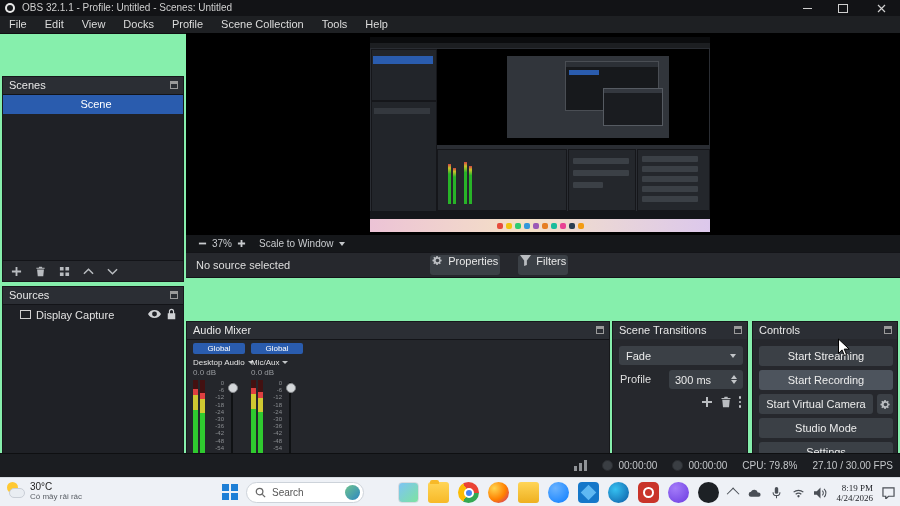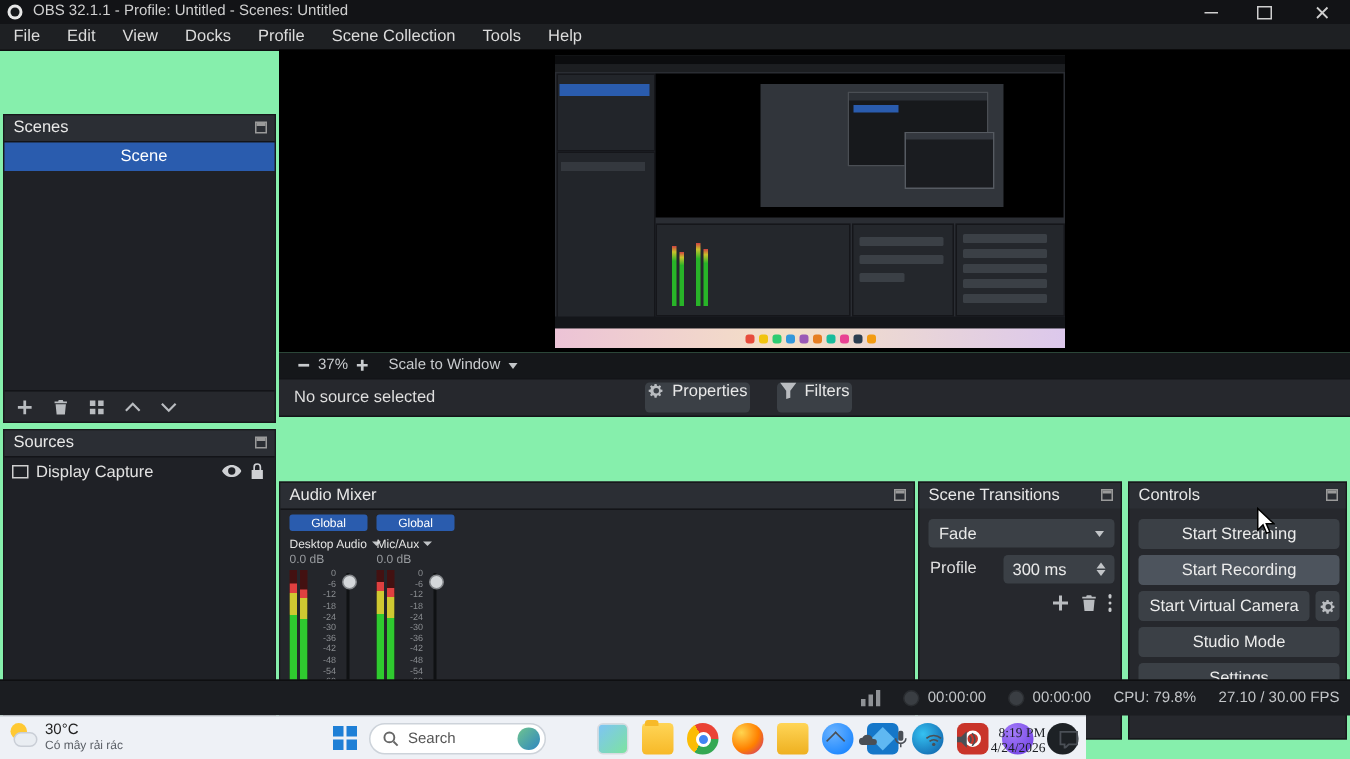--- a/index.html
+++ b/index.html
@@ -25,21 +25,21 @@
   
   .dock{position:absolute;background:#26282d;border:1px solid #17181b;box-sizing:border-box;margin-top:41px;}
   .dock-header{height:17px;line-height:17px;padding:0 6px;font-size:11px;color:#e8e8e8;position:relative;background:#2b2e34;}
   .dock-icon{position:absolute;right:5px;top:4px;width:8px;height:8px;border:1px solid #9a9a9a;box-sizing:border-box;}
   .dock-icon::before{content:"";position:absolute;left:0;right:0;top:0;height:2px;background:#9a9a9a;}
   .dock-body{position:absolute;left:0;right:0;top:17px;bottom:20px;background:#1f2126;border-top:1px solid #131418;border-bottom:1px solid #131418;}
   .dock-toolbar{position:absolute;left:0;right:0;bottom:0;height:19px;display:flex;align-items:center;gap:13px;padding-left:8px;color:#b9bcc0;}
   .tool-ic{width:11px;height:11px;color:#b9bcc0;}
 
   .scene-row{height:19px;line-height:19px;padding-left:6px;font-size:11px;color:#fff;background:#2a5cae;text-align:center;}
-  .source-row{height:19px;display:flex;align-items:center;font-size:11px;color:#e2e2e2;padding-left:5px;position:relative;}
+  .source-row{height:19px;display:flex;align-items:center;font-size:11px;color:#e2e2e2;padding-left:17px;position:relative;}
   .source-row .mon{width:11px;height:9px;border:1px solid #cfcfcf;margin-right:5px;box-sizing:border-box;}
   .src-eye{position:absolute;right:22px;top:4px;width:13px;height:10px;color:#cfd1d4;}
   .src-lock{position:absolute;right:7px;top:3px;width:9px;height:12px;color:#cfd1d4;}
 
   
   .preview{position:absolute;left:186px;top:33px;width:714px;height:202px;background:#000;overflow:hidden;}
   .shot{position:absolute;left:184px;top:4px;width:340px;height:195px;background:#2a2d33;overflow:hidden;}
   .sh{position:absolute;}
   .sh-title{left:0;top:0;width:340px;height:6px;background:#0b0c0e;}
   .sh-menu{left:0;top:6px;width:340px;height:5px;background:#1c1e21;}
@@ -128,21 +128,21 @@
 
   
   .statusbar{position:absolute;left:0;top:453px;width:900px;height:24px;background:#1b1d21;border-top:1px solid #0e0f11;
              display:flex;align-items:center;justify-content:flex-end;gap:15px;padding-right:7px;box-sizing:border-box;
              font-size:10px;color:#c3c6c9;}
   .sdot{width:9px;height:9px;border-radius:50%;background:#3a3e43;border:1px solid #2a2d31;display:inline-block;margin-right:5px;vertical-align:-1px;}
   .timer{display:flex;align-items:center;}
   .graph-ic{width:13px;height:11px;color:#8f9296;}
 
   
-  .taskbar{position:absolute;left:0;top:477px;width:724px;height:29px;background:#eef1f6;border-top:1px solid #d8dce2;box-sizing:border-box;}
+  .taskbar{position:absolute;left:0;top:477px;width:900px;height:29px;background:#eef1f6;border-top:1px solid #d8dce2;box-sizing:border-box;}
   .weather{position:absolute;left:6px;top:3px;display:flex;align-items:center;gap:6px;}
   .w-ic{width:18px;height:18px;position:relative;}
   .w-ic .sun{position:absolute;left:1px;top:0;width:11px;height:11px;border-radius:50%;background:#ffc933;}
   .w-ic .cloud{position:absolute;left:3px;top:6px;width:14px;height:8px;border-radius:6px;background:#e9edf2;border:1px solid #c9ced6;}
   .w-temp{font-size:10px;color:#222;line-height:11px;}
   .w-desc{font-size:8px;color:#5a5f66;line-height:9px;}
   .start{position:absolute;left:222px;top:6px;width:16px;height:16px;display:grid;grid-template-columns:7px 7px;grid-template-rows:7px 7px;gap:2px;}
   .start i{background:#1e7fd6;}
   .search{position:absolute;left:246px;top:4px;width:118px;height:21px;background:#fff;border:1px solid #cdd3da;border-radius:11px;
           display:flex;align-items:center;box-sizing:border-box;padding:0 3px 0 8px;font-size:10px;color:#555;}

